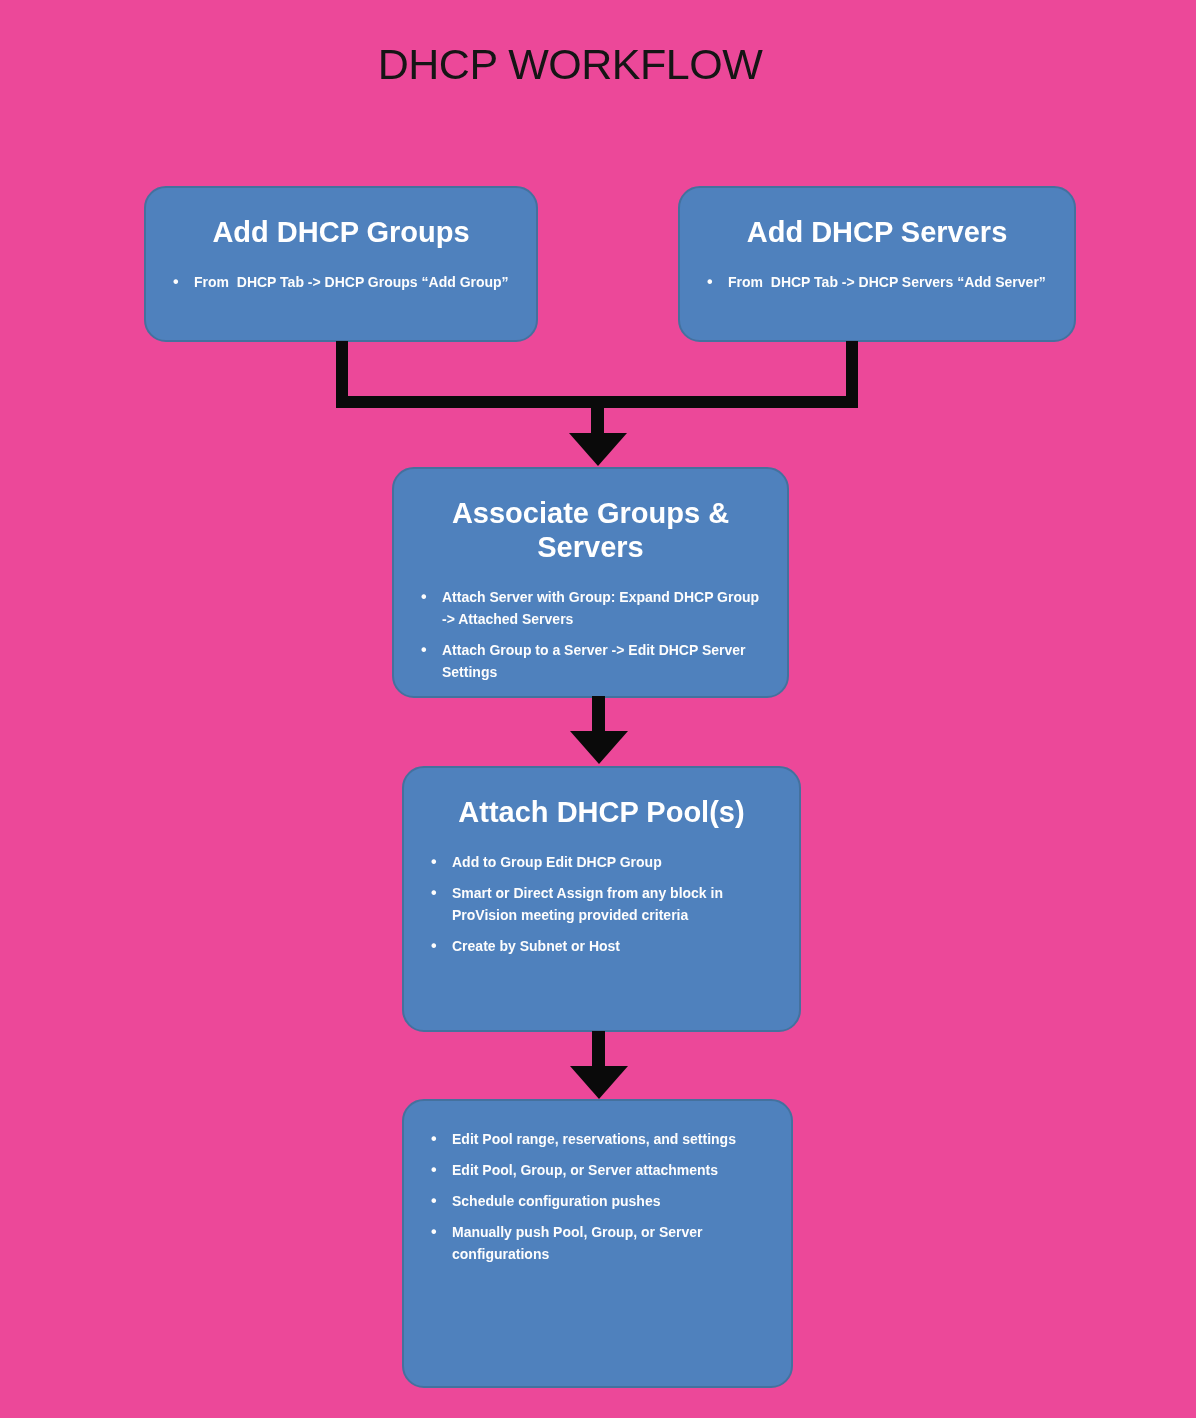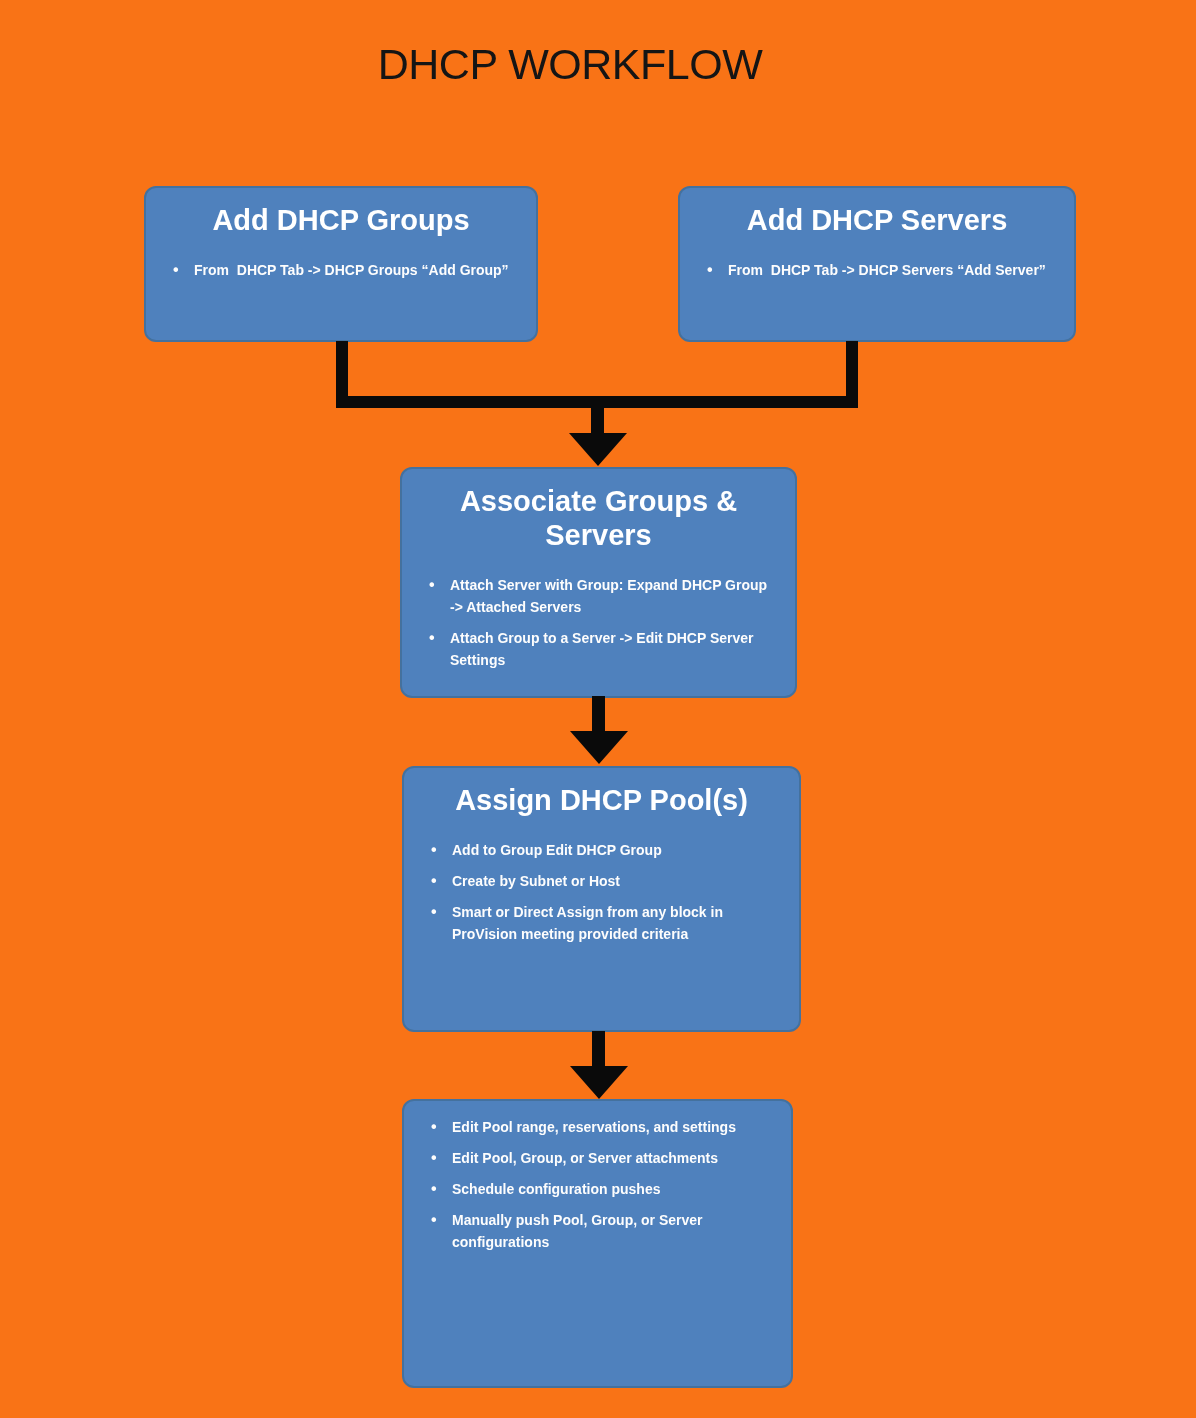--- a/index.html
+++ b/index.html
@@ -1,42 +1,42 @@
 <!DOCTYPE html>
 <html><head>
 <meta charset="utf-8">
 <style>
   html, body { margin: 0; padding: 0; background: #ffffff; }
   .canvas {
     position: relative;
     width: 1196px;
     height: 1418px;
-    background: #f97316;
+    background: #ec4899;
     font-family: "Liberation Sans", sans-serif;
     overflow: hidden;
   }
   .title {
     position: absolute;
     left: 0;
     top: 40px;
     width: 1140px;
     text-align: center;
     font-size: 43px;
     font-weight: 400;
     letter-spacing: -0.5px;
     color: #151515;
   }
   .box {
     position: absolute;
     background: #4f81bd;
     border: 2px solid #44719e;
-    border-radius: 12px;
+    border-radius: 22px;
     box-sizing: border-box;
     color: #ffffff;
-    padding-top: 15px;
+    padding-top: 27px;
   }
   .box h2 {
     margin: 0 10px 22px 10px;
     text-align: center;
     font-size: 29px;
     line-height: 34px;
     font-weight: bold;
     color: #ffffff;
   }
   .box ul {
@@ -57,21 +57,21 @@
     content: "\2022";
     position: absolute;
     left: 0;
     top: 0;
     font-size: 16px;
   }
   .box li span { white-space: pre-wrap; }
 
   .box-groups    { left: 144px; top: 186px; width: 394px; height: 156px; }
   .box-servers   { left: 658px; top: 186px; width: 398px; height: 156px; margin-left: 20px; }
-  .box-associate { left: 400px; top: 467px; width: 397px; height: 231px; }
+  .box-associate { left: 392px; top: 467px; width: 397px; height: 231px; }
   .box-pools     { left: 402px; top: 766px; width: 399px; height: 266px; }
   .box-mgmt      { left: 402px; top: 1099px; width: 391px; height: 289px; }
 
   .line {
     position: absolute;
     background: #0a0a0a;
   }
   .arrow-head {
     position: absolute;
     width: 0;
@@ -114,25 +114,25 @@
     <ul>
       <li><span>Attach Server with Group: Expand DHCP Group -&gt; Attached Servers</span></li>
       <li><span>Attach Group to a Server -&gt; Edit DHCP Server Settings</span></li>
     </ul>
   </div>
 
   <div class="line" style="left:592px; top:696px; width:13px; height:38px;"></div>
   <div class="arrow-head" style="left:570px; top:731px;"></div>
 
   <div class="box box-pools">
-    <h2>Assign DHCP Pool(s)</h2>
+    <h2>Attach DHCP Pool(s)</h2>
     <ul>
       <li><span>Add to Group Edit DHCP Group</span></li>
+      <li><span>Smart or Direct Assign from any block in ProVision meeting provided criteria</span></li>
       <li><span>Create by Subnet or Host</span></li>
-      <li><span>Smart or Direct Assign from any block in ProVision meeting provided criteria</span></li>
     </ul>
   </div>
 
   <div class="line" style="left:592px; top:1031px; width:13px; height:37px;"></div>
   <div class="arrow-head" style="left:570px; top:1066px;"></div>
 
   <div class="box box-mgmt">
     <ul>
       <li><span>Edit Pool range, reservations, and settings</span></li>
       <li><span>Edit Pool, Group, or Server attachments</span></li>

